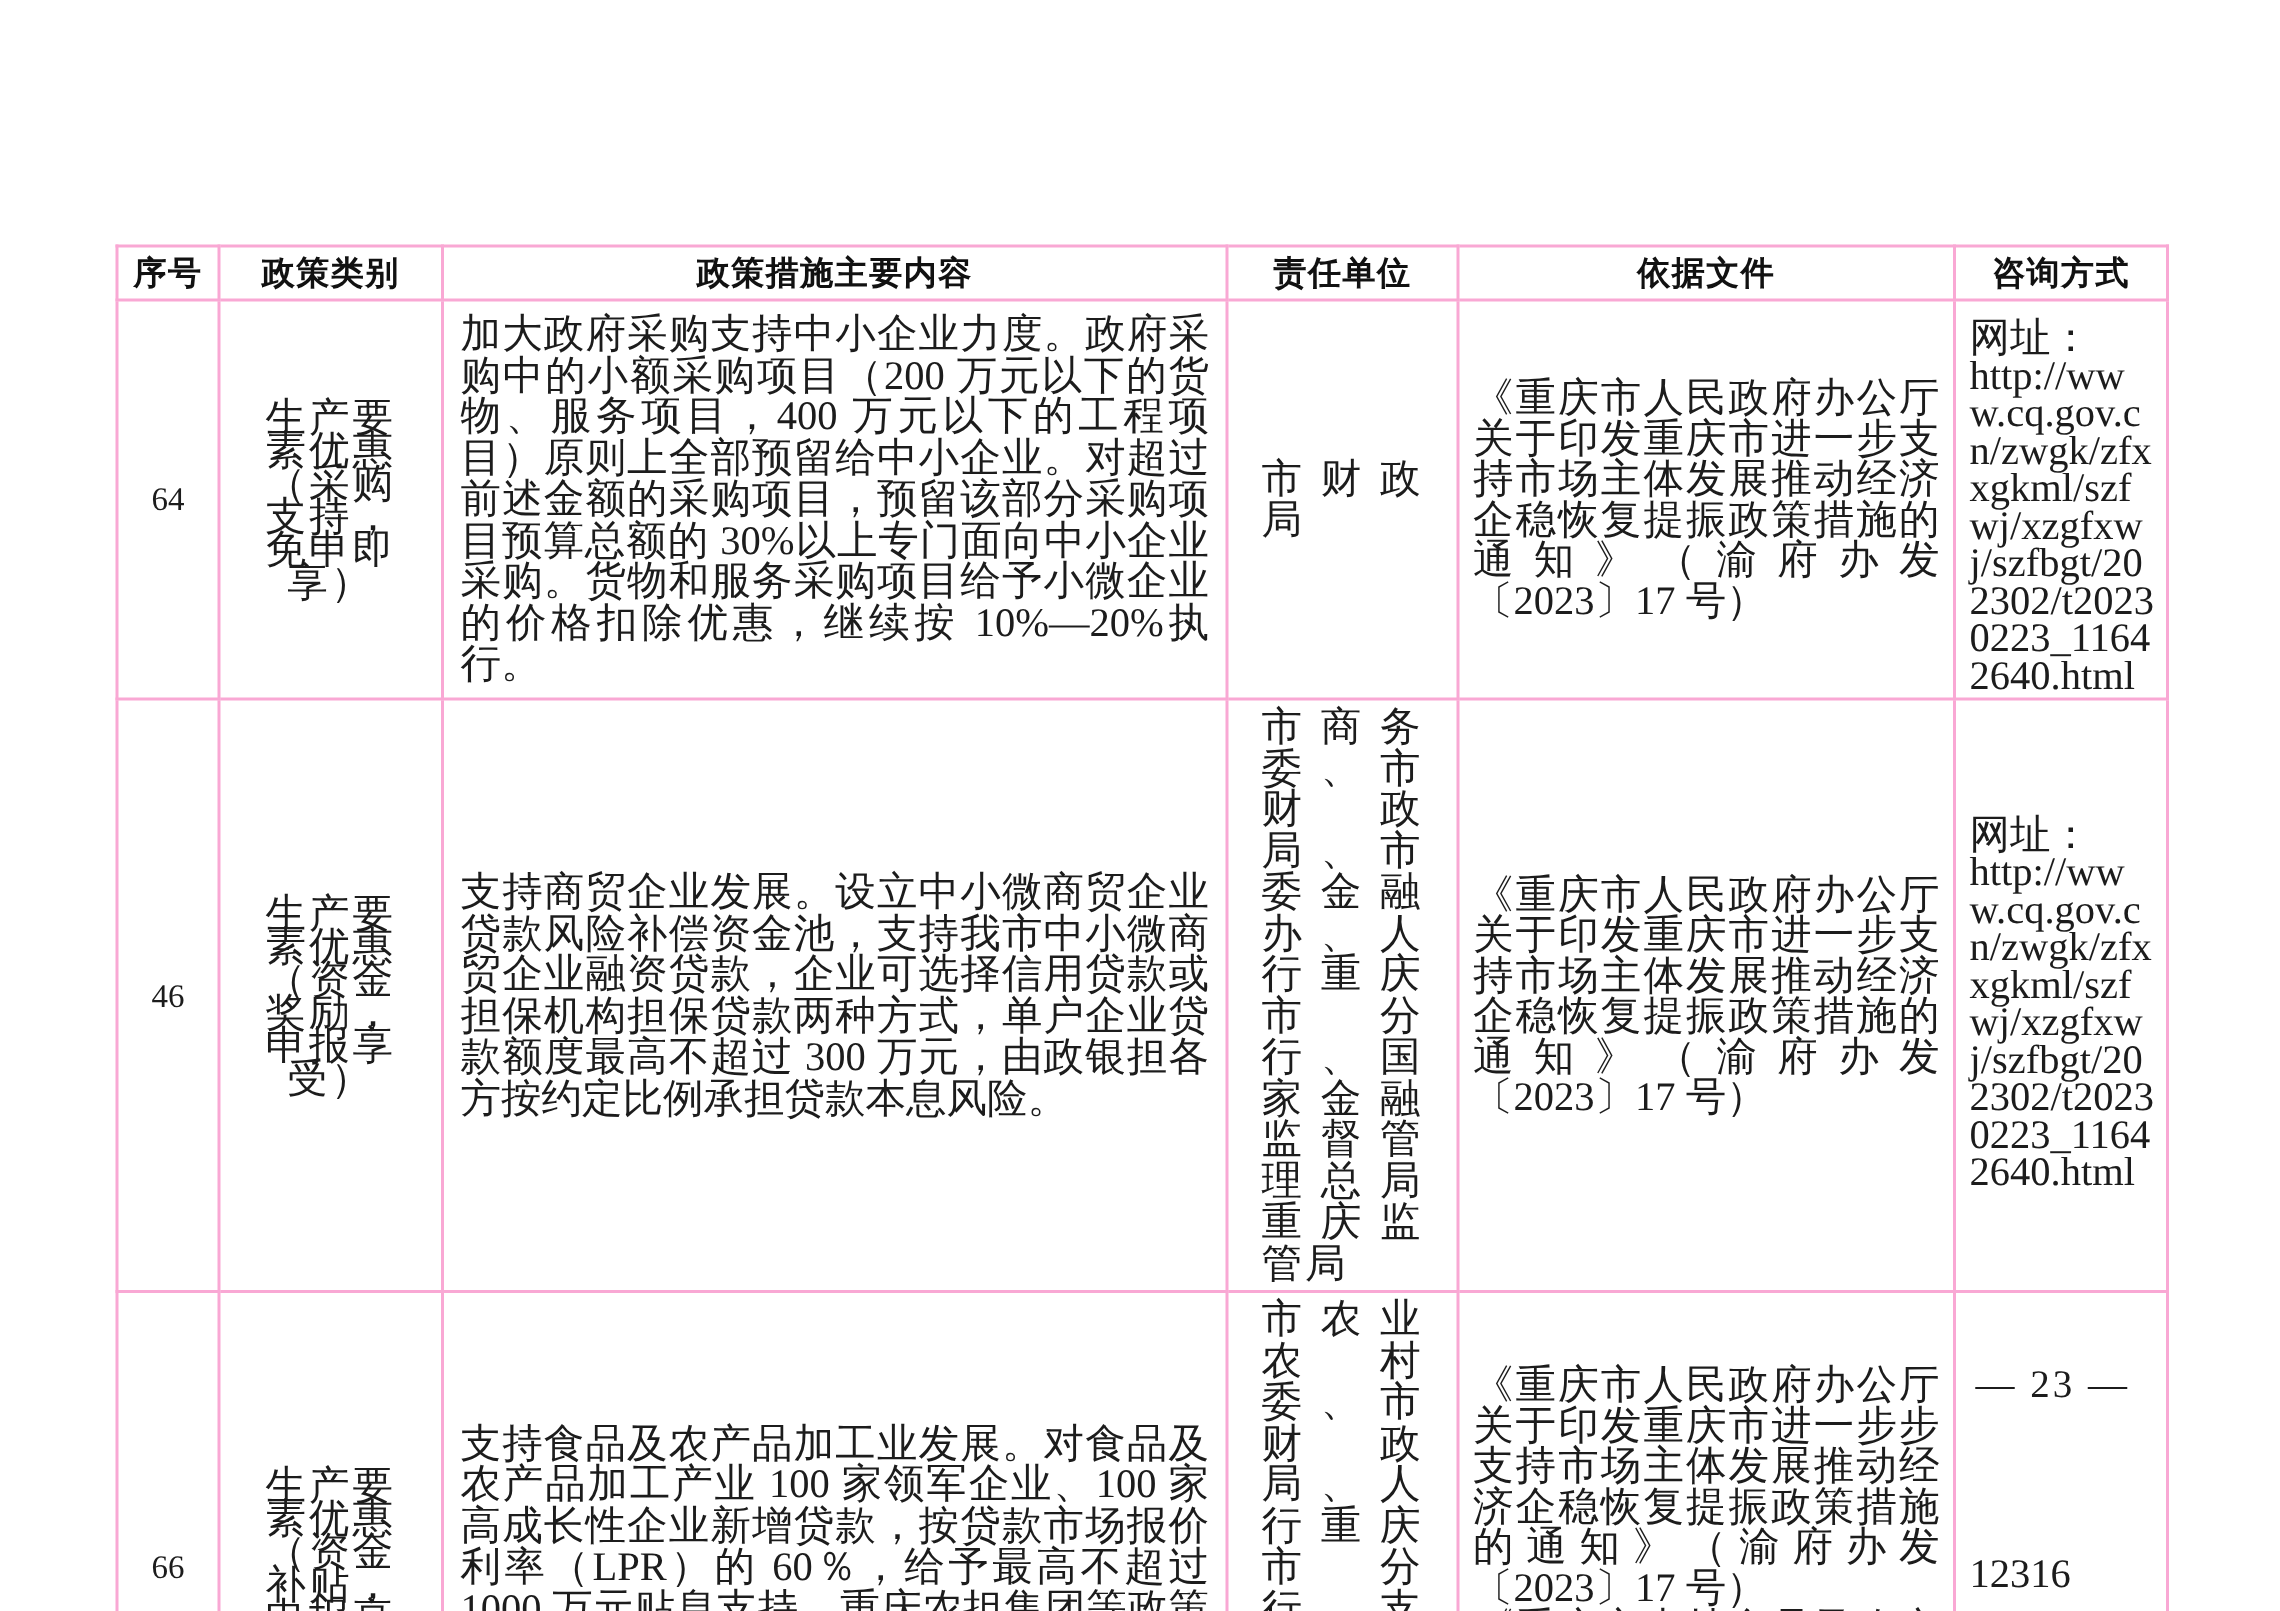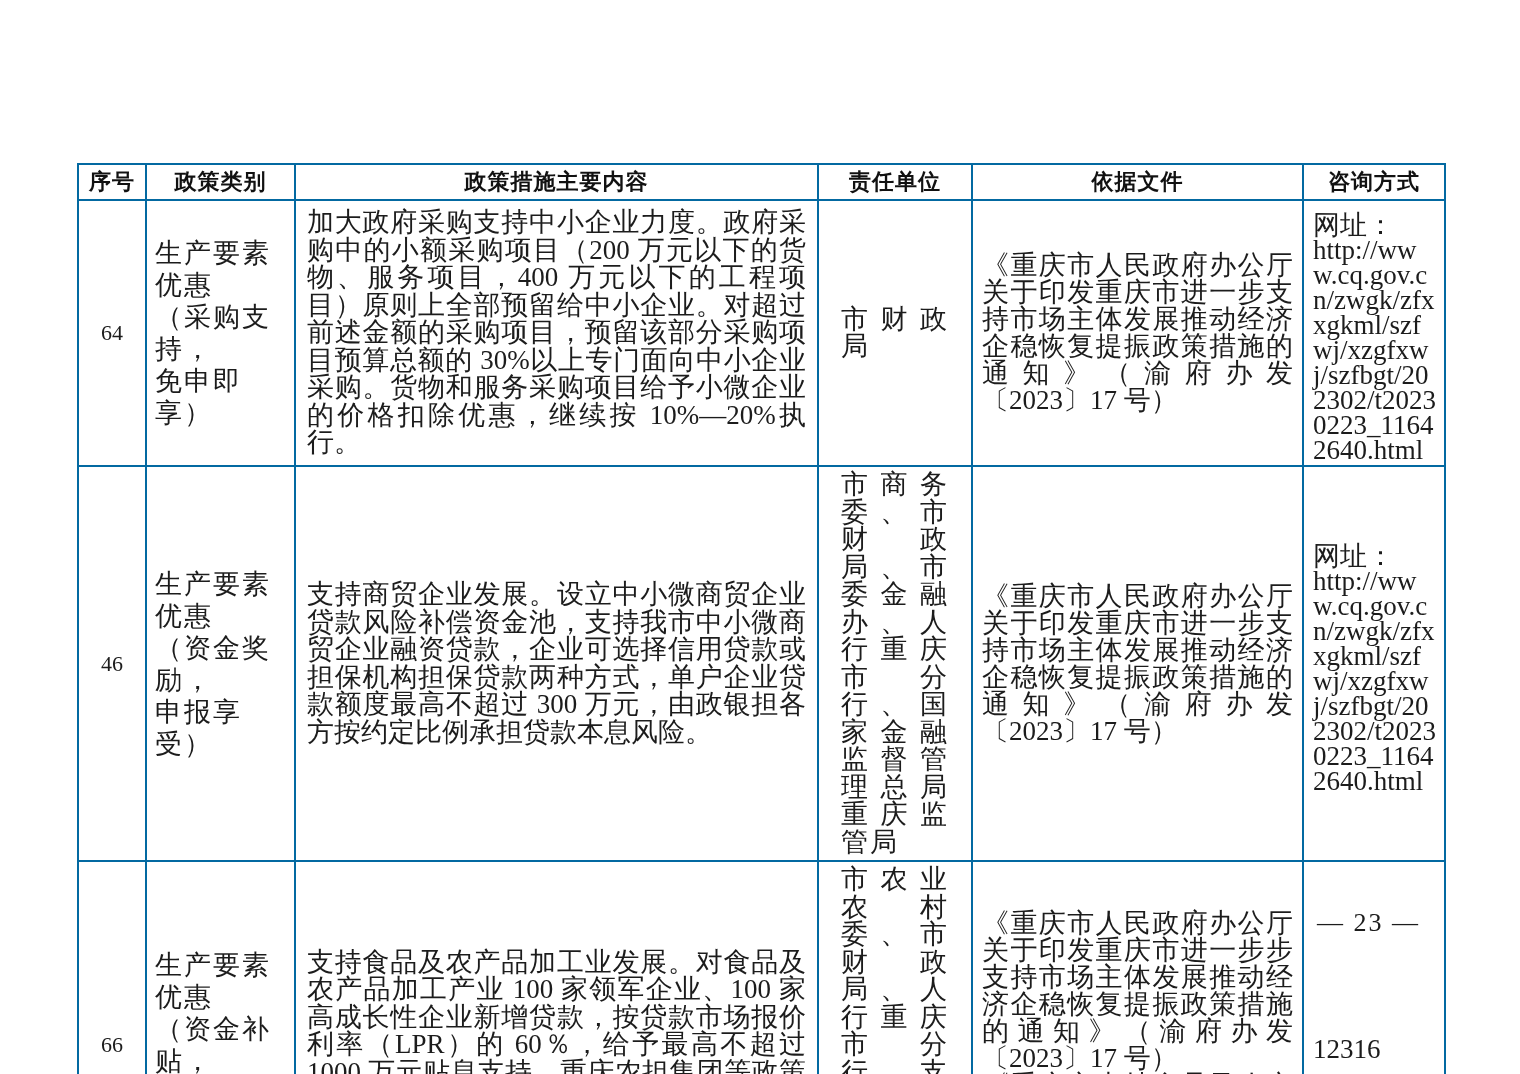--- a/index.html
+++ b/index.html
@@ -17,21 +17,21 @@
     position: absolute;
     left: 77px;
     top: 163px;
     width: 1367px;
     border-collapse: collapse;
     table-layout: fixed;
   }
 
   table.policy-table th,
   table.policy-table td {
-    border: 2px solid #0369a1;
+    border: 2px solid #f9a8d4;
     vertical-align: middle;
     overflow: hidden;
   }
 
   thead th {
     height: 36px;
     font-family: "Liberation Sans", "DejaVu Sans", sans-serif;
     font-weight: 700;
     font-size: 22px;
     text-align: center;
@@ -43,24 +43,25 @@
     font-size: 27px;
     line-height: 27.5px;
   }
 
   td.c-no {
     text-align: center;
     font-size: 22px;
   }
 
   td.c-cat {
+    text-align: center;
     white-space: pre-line;
     letter-spacing: 2px;
-    line-height: 32px;
-    padding: 2px 8px;
+    line-height: 22px;
+    padding: 2px 20px;
   }
 
   td.c-content {
     text-align: justify;
     text-justify: inter-ideograph;
     padding: 4px 11px;
     line-height: 27.5px;
   }
 
   td.c-unit {

